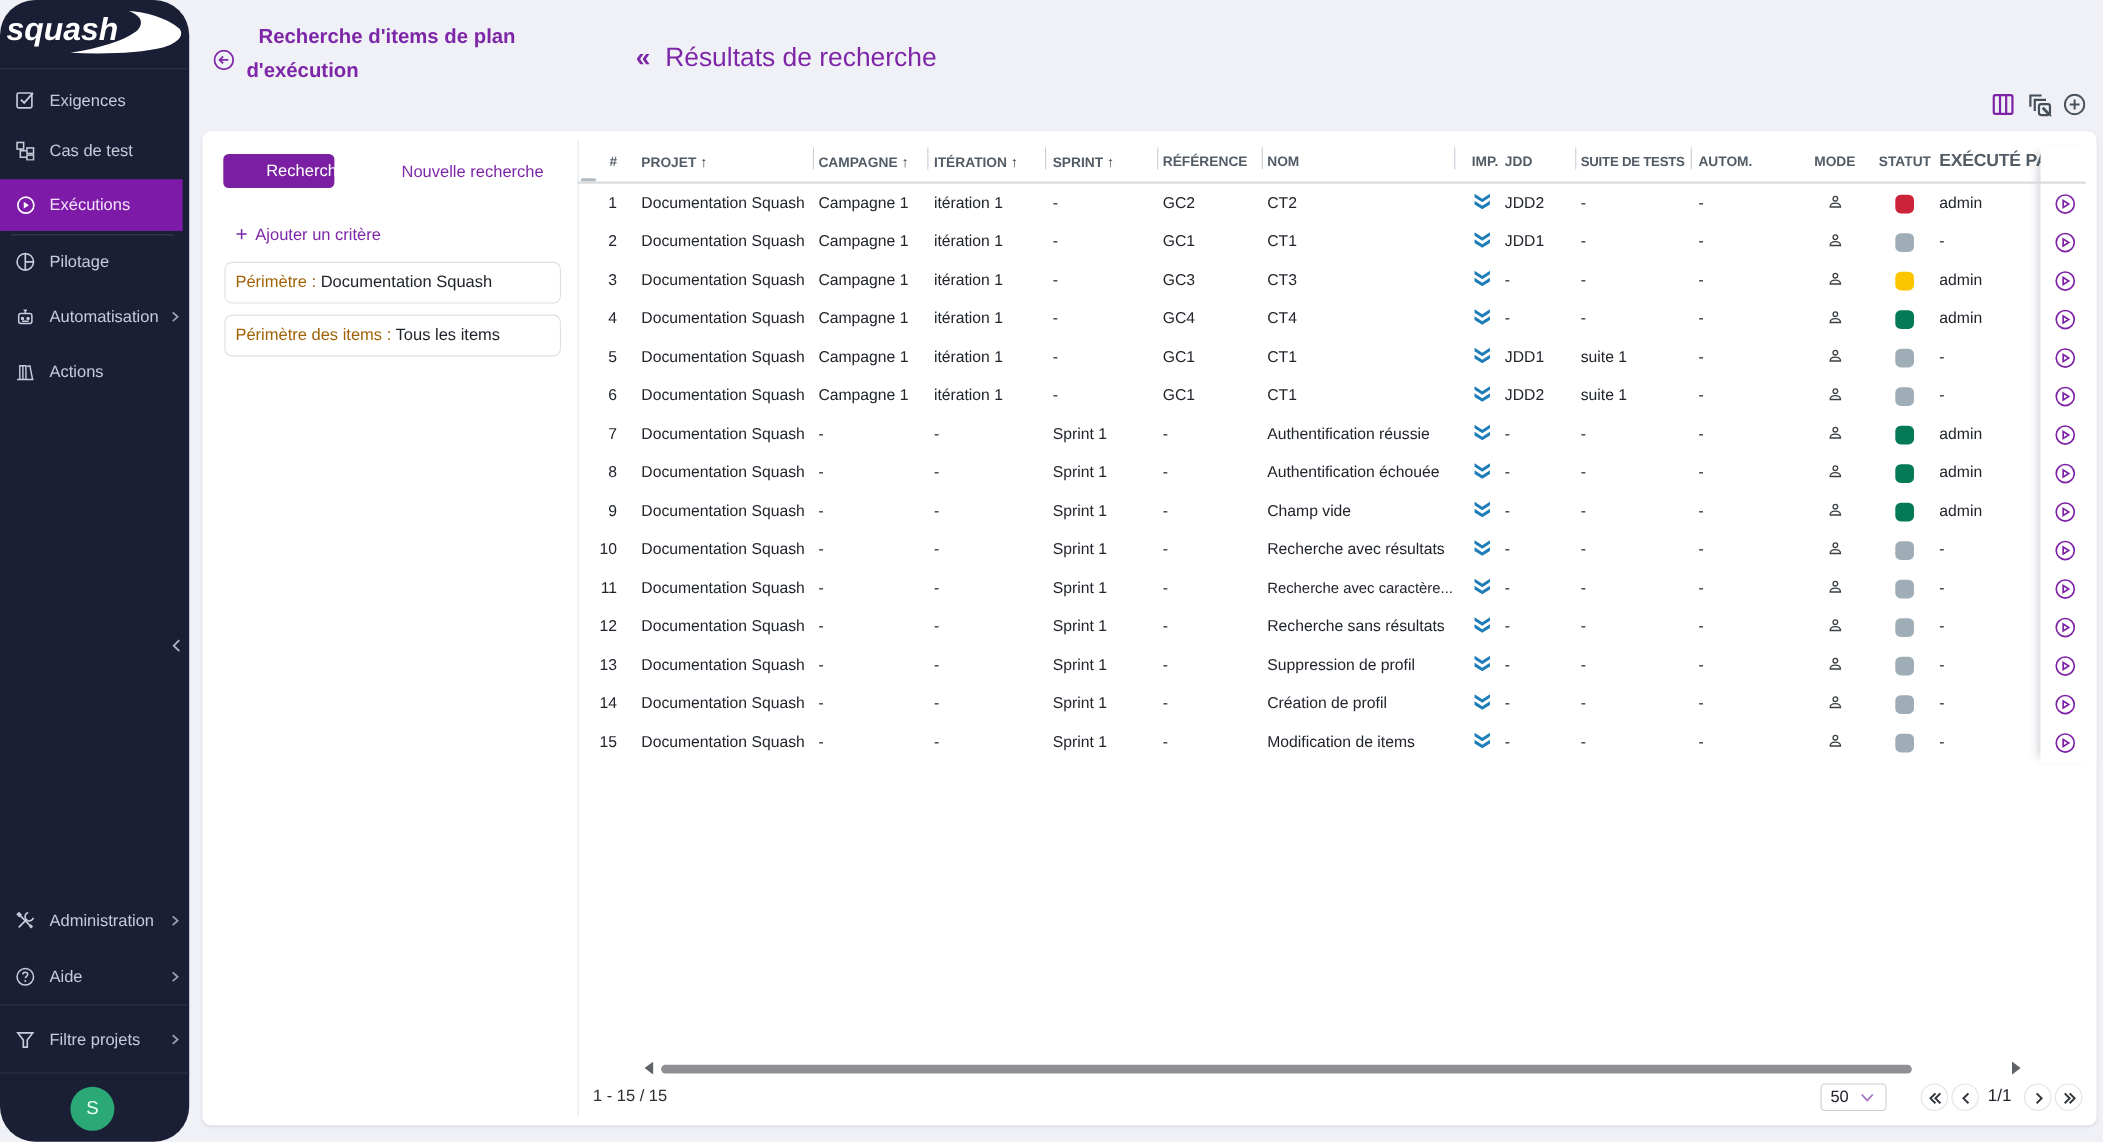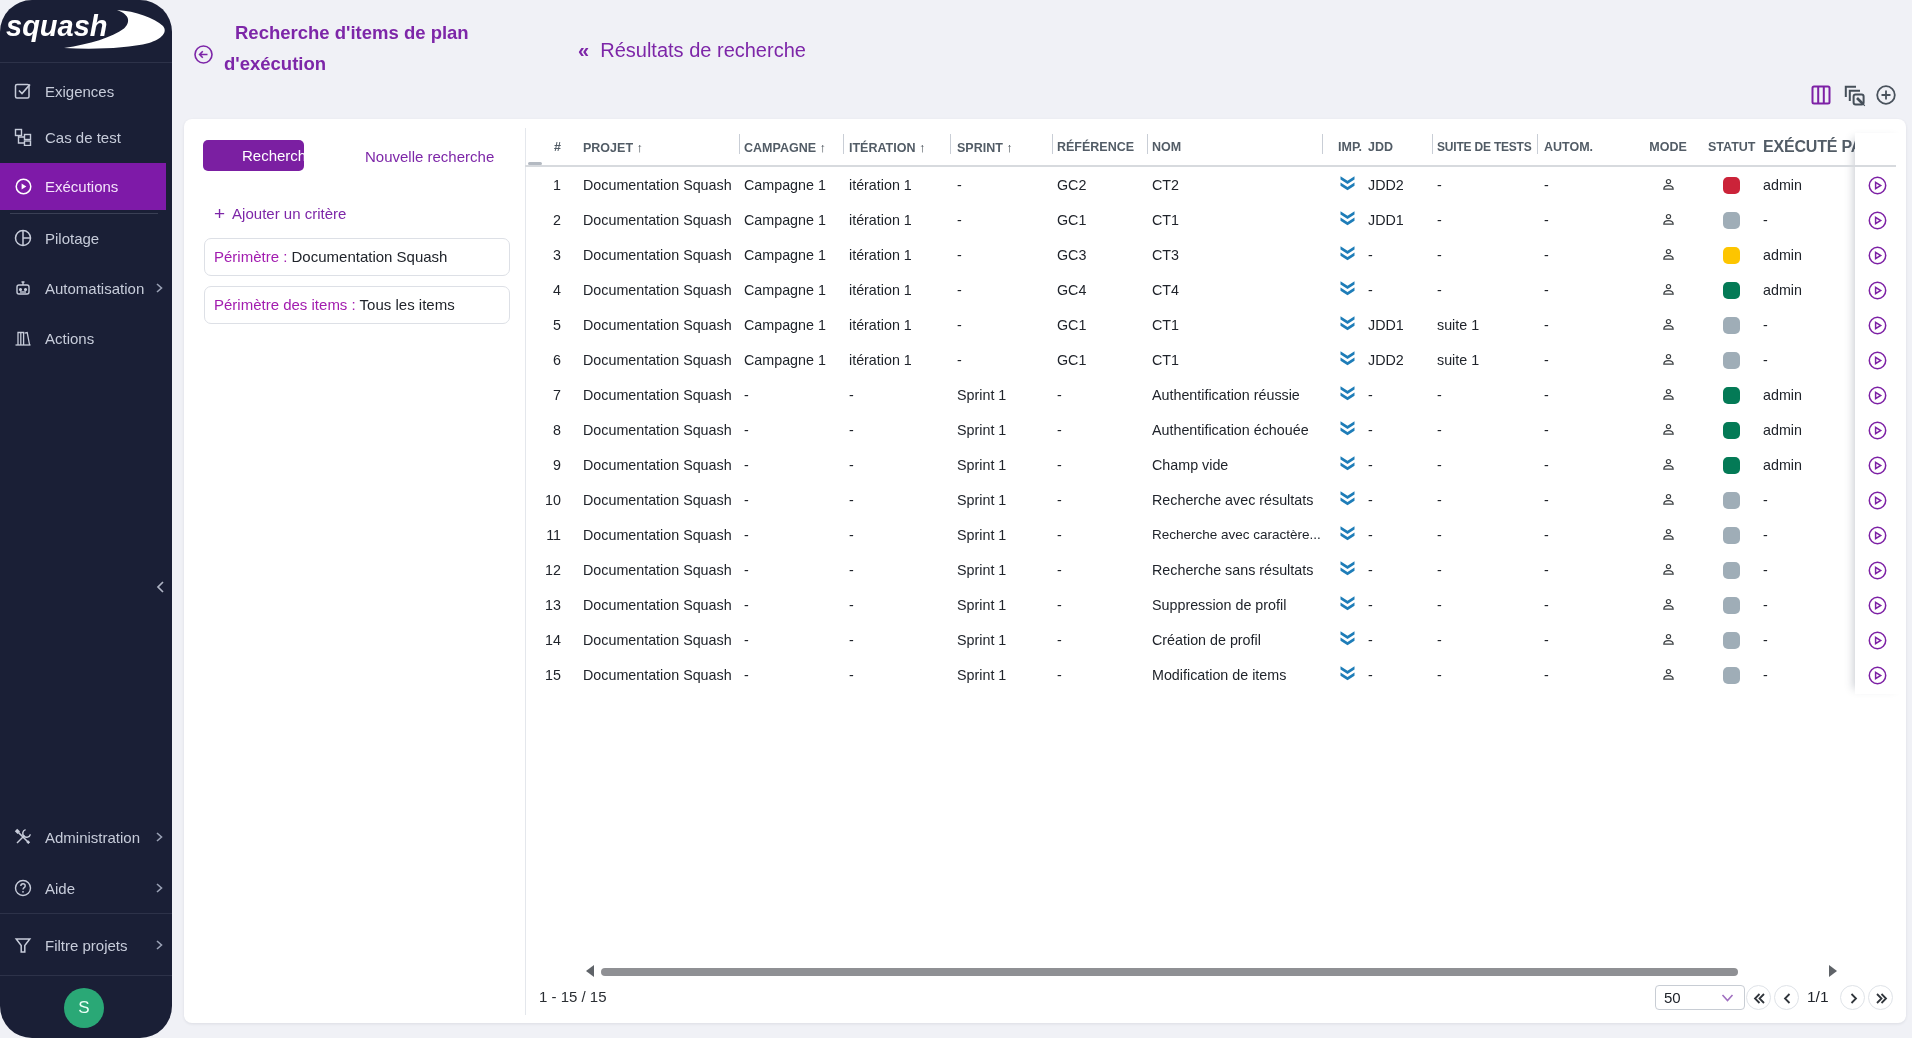--- a/index.html
+++ b/index.html
@@ -11,32 +11,32 @@
 .sb-divider { position:absolute; left:0; width:172px; height:1px; background:#2d3249; }
 .sb-item { position:absolute; left:0; width:172px; height:46px; color:#c7ccda; font-size:15px; display:flex; align-items:center; }
 .sb-item .ic { position:absolute; left:14px; width:18px; height:18px; }
 .sb-item .lbl { position:absolute; left:45px; }
 .sb-item .chev { position:absolute; left:153px; top:50%; transform:translateY(-50%); width:12px; height:12px; }
 .sb-active { background:#7e1aa8; color:#f4e3fb; }
 
 
 #header-title { position:absolute; left:235px; top:17px; width:260px; font-size:18.5px; font-weight:700; color:#7d26a8; line-height:31px; }
 #header-title .l2 { margin-left:-11px;text-align:center; }
-#result-title { position:absolute; left:578px; top:39px; font-size:20px; color:#7d26a8; }
+#result-title { position:absolute; left:578px; top:39px; font-size:24px; color:#7d26a8; }
 
 
 #card { position:absolute; left:184px; top:119px; width:1722px; height:904px; background:#fff; border-radius:8px; box-shadow:0 1px 3px rgba(40,50,70,0.10); }
 
 
 .btn-search { position:absolute; left:19px; top:21px; width:101px; height:31px; background:#7b1fa2; color:#fff; font-size:15px; border:none; border-radius:5px; text-align:center; line-height:31px;padding-left:39px; }
 .lnk-new { position:absolute; left:181px; top:29px; font-size:15px; color:#7d26a8; }
 .add-crit { position:absolute; left:30px; top:83px; font-size:15px; color:#7d26a8; }
 .add-crit .plus { font-size:19px; font-weight:400; margin-right:7px; position:relative; top:1px; }
 .crit-box { position:absolute; left:20px; width:306px; height:38px; border:1px solid #dde0e6; border-radius:7px; font-size:15px; line-height:36px; padding-left:9px; color:#20242b; white-space:nowrap; }
-.crit-box .cap { color:#a21caf; }
+.crit-box .cap { color:#a16207; }
 #panel-divider { position:absolute; left:341px; top:9px; width:1px; height:887px; background:#e4e7ec; }
 #panel-handle { position:absolute; left:344px; top:43px; width:14px; height:3px; background:#b4bac2; border-radius:2px; }
 
 
 #tablewrap { position:absolute; left:341px; top:0; width:1330px; height:904px; }
 table { border-collapse:collapse; table-layout:fixed; }
 #dtable { position:absolute; left:0; top:8px; width:1330px; }
 #dtable th { height:40px; font-size:12.5px; font-weight:700; color:#525c66; text-align:left; letter-spacing:0; vertical-align:middle; position:relative; white-space:nowrap; overflow:visible; }
 #dtable th .vsep { position:absolute; left:0; top:7px; width:1px; height:20px; background:#c9ced6; }
 #dtable td { height:35px; font-size:14.3px; color:#20242b; vertical-align:middle; overflow:hidden; white-space:nowrap; }
@@ -75,21 +75,21 @@
 .st-gray { background:#9fadb7; }
 .st-yellow { background:#fdc500; }
 .st-green { background:#047a56; }
 
 
 #playcol { position:absolute; left:1671px; top:14px; width:51px; height:561px; background:#fff; box-shadow:-7px 0 8px -5px rgba(60,70,90,0.25); }
 .playbtn { position:absolute; left:13px; width:19px; height:19px; }
 
 
 #footer-left { position:absolute; left:355px; top:869px; font-size:15px; color:#2a2e33; }
-.pgbox { position:absolute; left:1471px; top:866px; width:90px; height:25px; border:1px solid #c8cdd4; border-radius:4px; font-size:15px; color:#20242b; line-height:23px; padding-left:8px; }
+.pgbox { position:absolute; left:1471px; top:866px; width:60px; height:25px; border:1px solid #c8cdd4; border-radius:4px; font-size:15px; color:#20242b; line-height:23px; padding-left:8px; }
 .pgcirc { position:absolute; top:866px; width:25px; height:25px; border:1px solid #dfe3e8; border-radius:50%; background:#fff; }
 .pgcirc svg { position:absolute; left:4px; top:4px; }
 #pg-label { position:absolute; left:1623px; top:869px; font-size:15.5px; color:#20242b; }
 
 
 #hscroll-thumb { position:absolute; left:417px; top:849px; width:1137px; height:8px; border-radius:4px; background:#8f9094; }
 
 
 .top-ic { position:absolute; top:85px; }
 </style>

